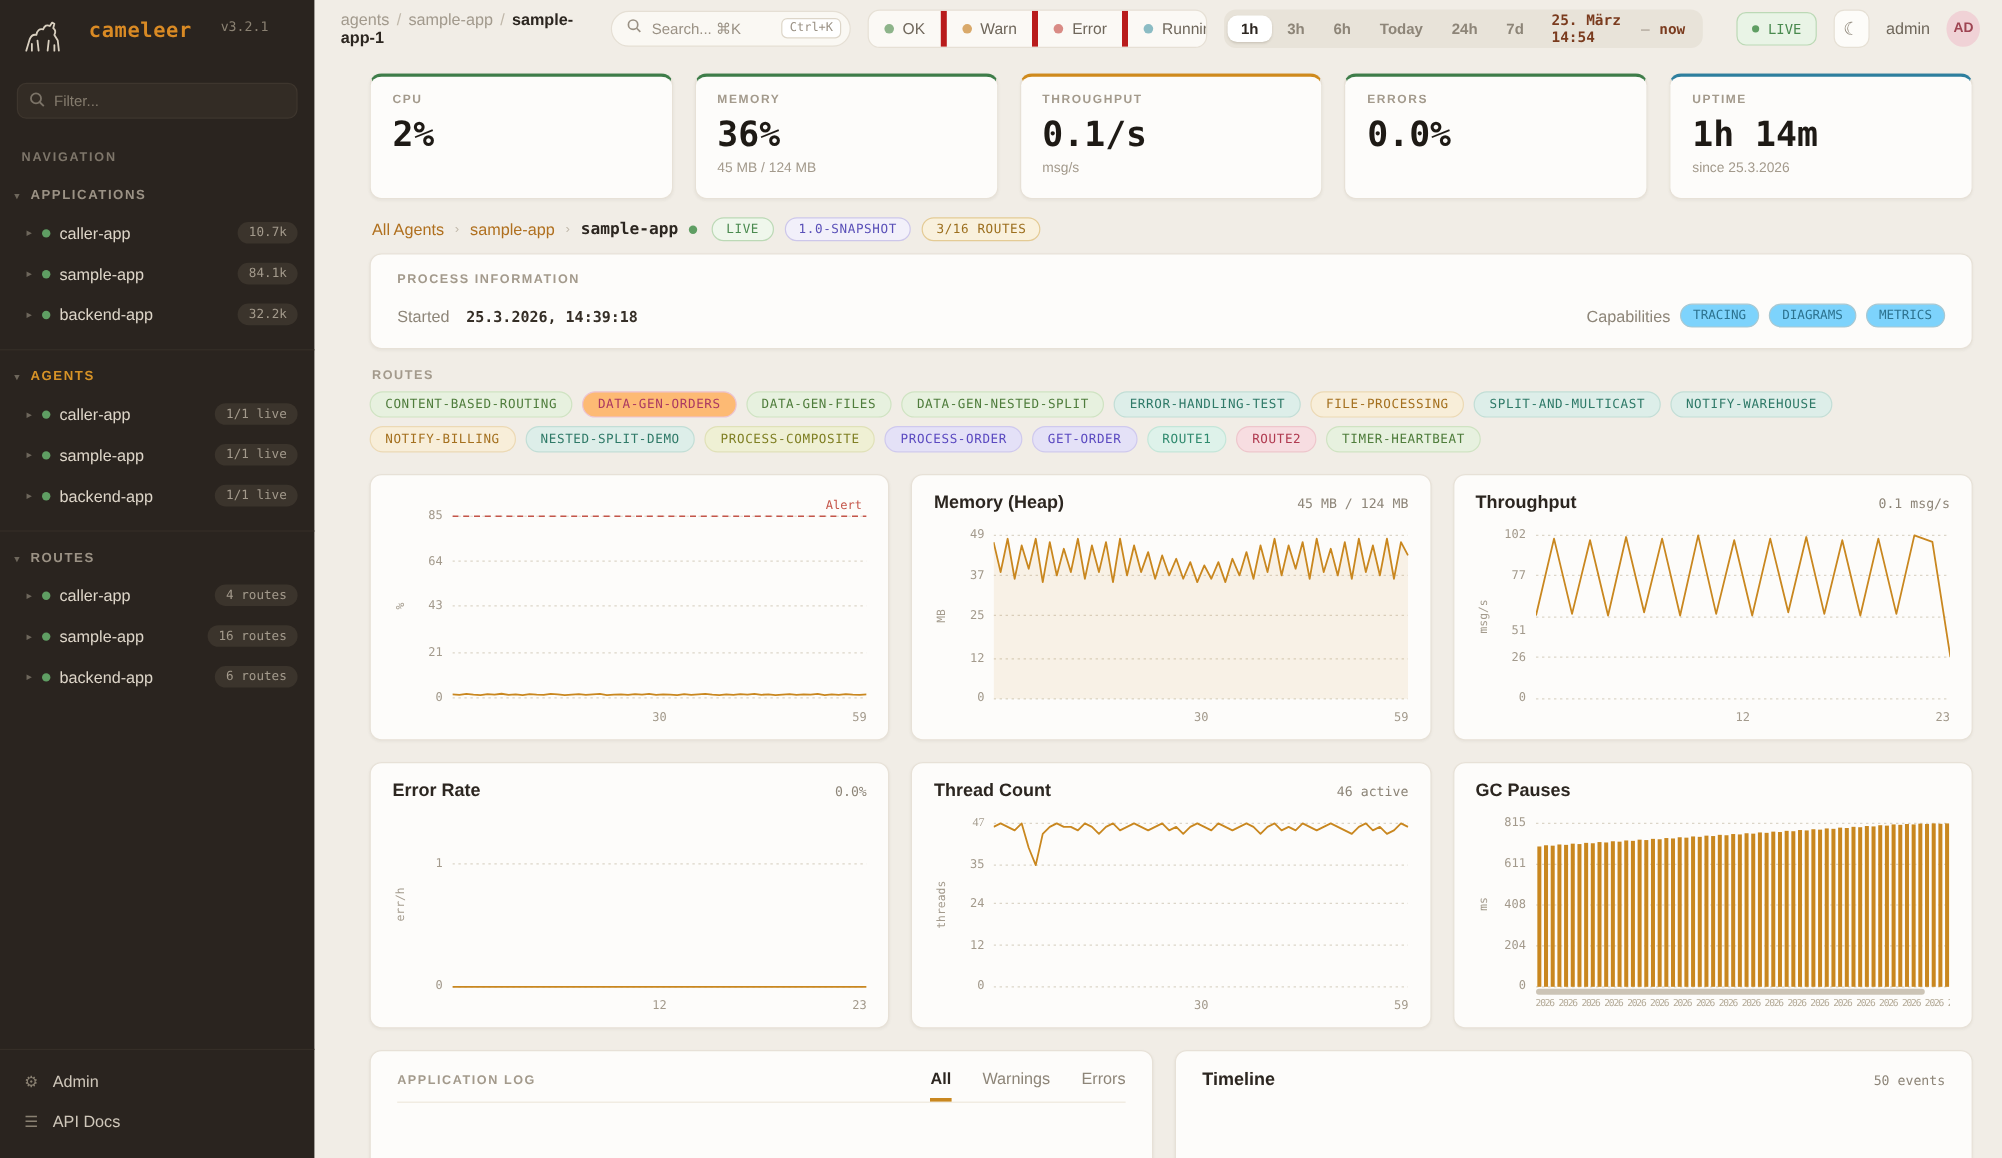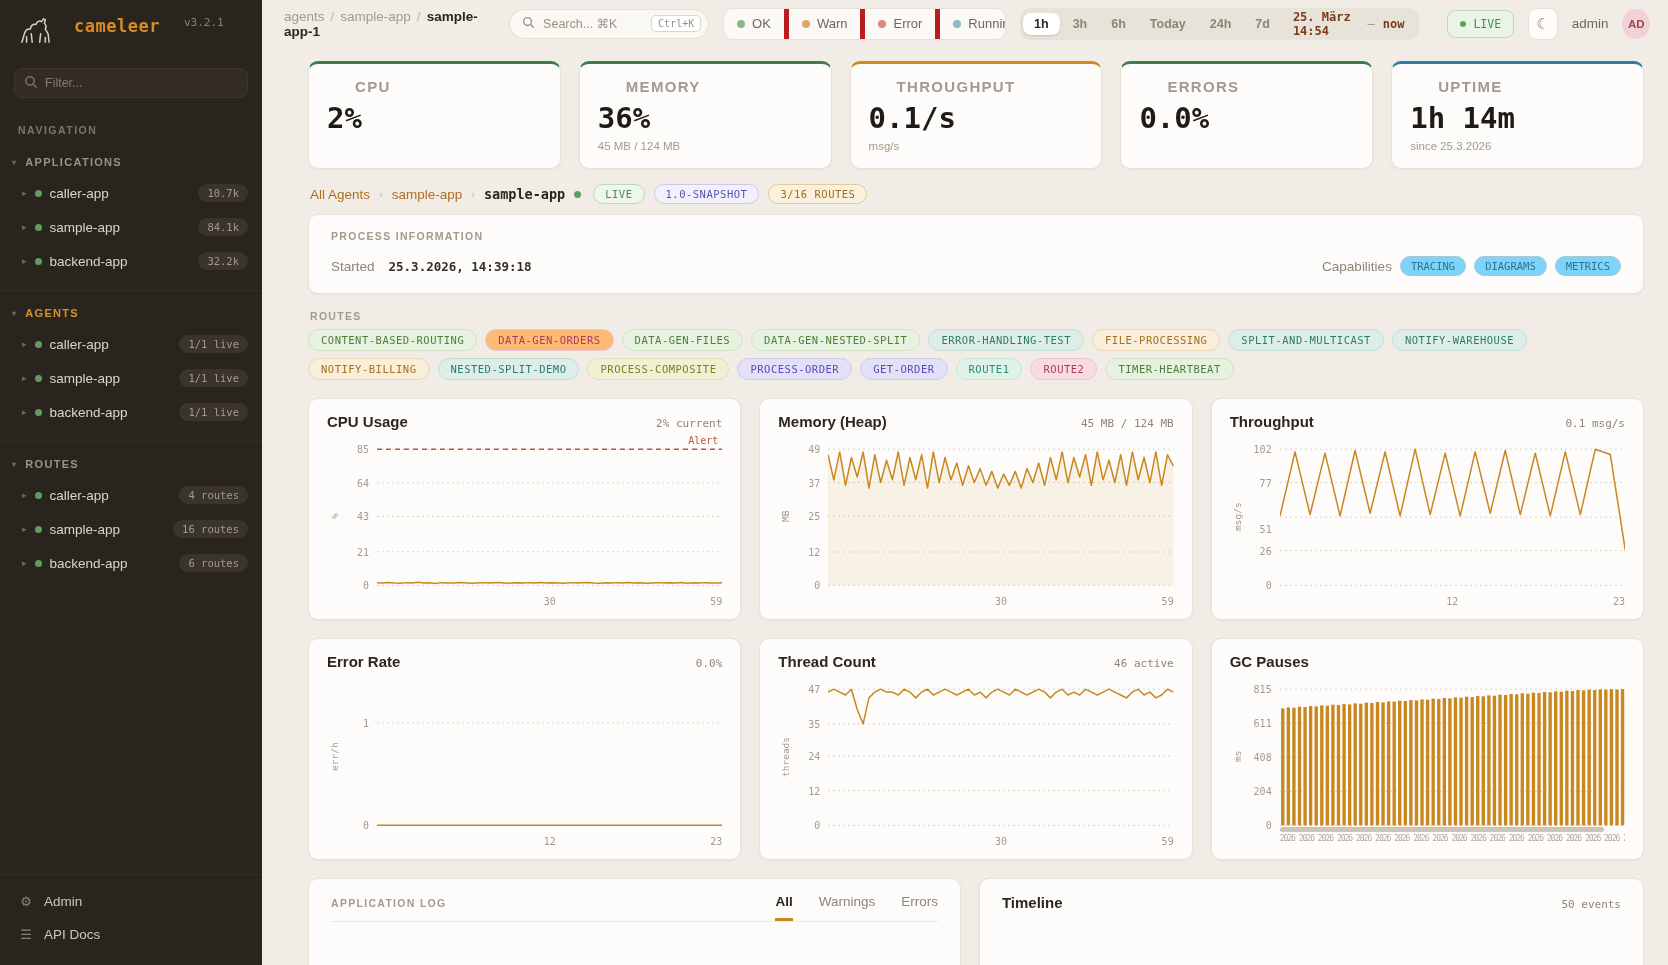--- a/index.html
+++ b/index.html
@@ -55,21 +55,21 @@
   .live-badge { display:flex; align-items:center; gap:7px; background:#e9f4e6; border:1px solid #bcd9b6; color:#4a8a4f; font-family:"DejaVu Sans Mono", monospace; font-size:11.5px; border-radius:8px; padding:6px 12px; cursor:pointer; }
   .live-badge .dot { background:#5f9e63; width:6px; height:6px; }
   .moon-btn { width:32px; height:32px; background:#fdfcf9; border:1px solid #e6e0d5; border-radius:9px; display:flex; align-items:center; justify-content:center; color:#8d8578; font-size:15px; cursor:pointer; }
   .user-name { font-size:13.5px; color:#6f675b; }
   .avatar { width:30px; height:30px; border-radius:50%; background:#f0d2d6; color:#9e4452; font-size:11.5px; font-weight:bold; display:flex; align-items:center; justify-content:center; cursor:pointer; }
 
   
   .main { flex:1; overflow:hidden; padding:14px 24px 0 46px; }
   .kpi-row { display:flex; gap:18px; }
   .kpi-card { flex:1; background:#fdfcfa; border:1px solid #e7e1d7; border-top-width:3px; border-radius:10px; padding:14px 18px 16px; min-height:105px; box-shadow:0 1px 2px rgba(80,70,50,0.05); }
-  .kpi-label { font-size:15px; letter-spacing:1.3px; color:#a39a8c; font-weight:bold;margin-left:28px; }
+  .kpi-label { font-size:10px; letter-spacing:1.3px; color:#a39a8c; font-weight:bold; }
   .kpi-value { font-family:"DejaVu Sans Mono", monospace; font-size:29px; font-weight:bold; color:#1e1a15; margin-top:6px; }
   .kpi-sub { font-size:11.5px; color:#a39a8c; margin-top:5px; }
 
   .agent-bar { display:flex; align-items:center; gap:9px; margin:15px 2px 10px; font-size:13.5px; }
   .agent-link { color:#b0701f; cursor:pointer; }
   .agent-sep { color:#c0b8aa; font-size:11px; }
   .agent-cur { font-family:"DejaVu Sans Mono", monospace; font-weight:bold; color:#2c2620; }
   .pillbadge { font-family:"DejaVu Sans Mono", monospace; font-size:10.5px; border:1px solid; border-radius:999px; padding:3px 11px; letter-spacing:0.5px; }
   .pb-live { color:#4a8a4f; border-color:#bcd9b6; background:#eff7ec; }
   .pb-snap { color:#5a50b8; border-color:#cdc7ea; background:#f2f0fa; }
@@ -384,24 +384,20 @@
         <span class="chip tone-olive">PROCESS-COMPOSITE</span>
         <span class="chip tone-purple">PROCESS-ORDER</span>
         <span class="chip tone-purple">GET-ORDER</span>
         <span class="chip tone-mint">ROUTE1</span>
         <span class="chip tone-rose">ROUTE2</span>
         <span class="chip tone-green">TIMER-HEARTBEAT</span>
       </div>
 
     <div class="charts-grid" id="charts-grid">
   <section class="chart-card">
-    <div class="chart-head">
-      <span class="chart-title">CPU Usage</span>
-      <span class="chart-val">2% current</span>
-    </div>
     <div class="chart-body">
       <div class="ylab">%</div>
       <div class="ygut">
               <span class="ytick" style="top: 6%;">85</span>
               <span class="ytick" style="top: 27.9882%;">64</span>
               <span class="ytick" style="top: 49.9765%;">43</span>
               <span class="ytick" style="top: 73.0118%;">21</span>
               <span class="ytick" style="top: 95%;">0</span>
             </div>
       <div class="plot">
@@ -512,21 +508,21 @@
   </section>
 
   <section class="chart-card">
     <div class="chart-head">
       <span class="chart-title">Thread Count</span>
       <span class="chart-val">46 active</span>
     </div>
     <div class="chart-body">
       <div class="ylab">threads</div>
       <div class="ygut">
-              <span class="ytick" style="top: 6%;">47</span>
+              <span class="ytick" style="top: 6%; font-family: Liberation Serif, serif;">47</span>
               <span class="ytick" style="top: 28.7234%;">35</span>
               <span class="ytick" style="top: 49.5532%;">24</span>
               <span class="ytick" style="top: 72.2766%;">12</span>
               <span class="ytick" style="top: 95%;">0</span>
             </div>
       <div class="plot">
               <svg viewBox="0 0 100 100" preserveAspectRatio="none">
                 <line x1="0" x2="100" y1="6" y2="6" stroke="#dcd5c8" stroke-width="1" stroke-dasharray="2 3" vector-effect="non-scaling-stroke"></line>
                 <line x1="0" x2="100" y1="28.723404255319153" y2="28.723404255319153" stroke="#dcd5c8" stroke-width="1" stroke-dasharray="2 3" vector-effect="non-scaling-stroke"></line>
                 <line x1="0" x2="100" y1="49.55319148936171" y2="49.55319148936171" stroke="#dcd5c8" stroke-width="1" stroke-dasharray="2 3" vector-effect="non-scaling-stroke"></line>

